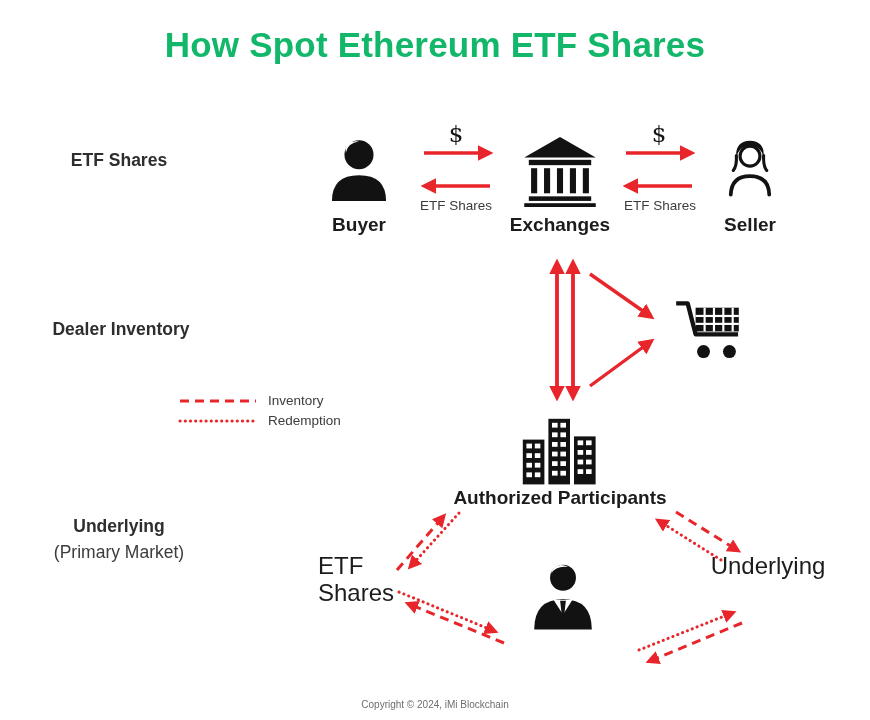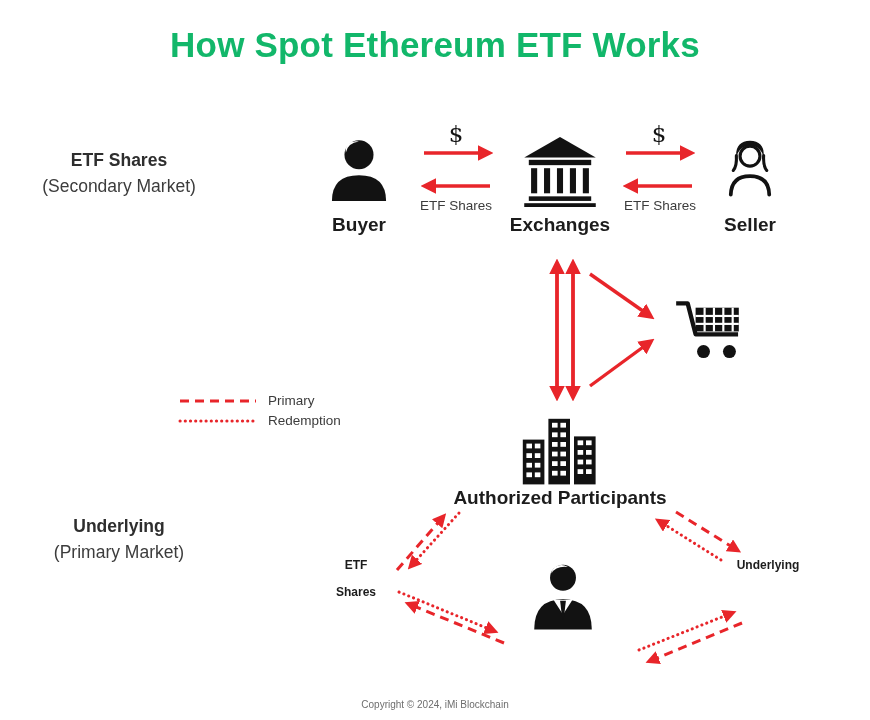--- a/index.html
+++ b/index.html
@@ -5,21 +5,21 @@
   html,body{margin:0;padding:0;background:#fff;}
   .canvas{position:relative;width:870px;height:720px;background:#fff;overflow:hidden;
     font-family:"Liberation Sans","DejaVu Sans",sans-serif;color:var(--text-dark,#1c1c1c);}
   .layer{position:absolute;left:0;top:0;width:870px;height:720px;}
   .abs{position:absolute;transform:translateX(-50%);white-space:nowrap;}
   .absl{position:absolute;white-space:nowrap;}
   .title{font-size:35px;font-weight:800;letter-spacing:.2px;color:var(--title-green,#12b76a);}
   .seclabel{text-align:center;font-size:17.5px;line-height:26px;color:var(--text-mid,#3c3c3c);}
   .seclabel .b{font-weight:700;color:#2e2e2e;}
   .nodelabel{font-size:19px;font-weight:700;color:var(--text-dark,#1c1c1c);text-align:center;}
-  .nodeblock{font-size:12px;font-weight:700;line-height:27px;text-align:center;color:var(--text-dark,#1c1c1c);}
+  .nodeblock{font-size:24px;font-weight:400;line-height:27px;text-align:left;color:var(--text-dark,#1c1c1c);}
   .dollar{font-family:"DejaVu Serif","Liberation Serif",serif;font-size:23px;font-weight:500;color:#141414;}
   .flowlabel{font-size:13.5px;color:var(--text-mid,#3c3c3c);}
   .legendlabel{font-size:13.5px;color:var(--text-mid,#3c3c3c);}
   .footer{font-size:10px;color:var(--text-soft,#6e6e6e);}
   .icon svg{width:100%;height:100%;display:block;}
   .ink{fill:var(--ink,#121212);}
   .paper{fill:#ffffff;}
   .ink-stroke{stroke:var(--ink,#121212);fill:none;}
   #arrows line{stroke:var(--arrow-red,#e8252a);}
   #arrows .solid{stroke-width:3.4;}
@@ -58,25 +58,27 @@
     <line class="dashed" x1="397" y1="570" x2="443" y2="517" marker-end="url(#ah)"></line>
     <line class="dotted" x1="459" y1="513" x2="411" y2="566" marker-end="url(#ah)"></line>
     <line class="dotted" x1="399" y1="592" x2="494" y2="631" marker-end="url(#ah)"></line>
     <line class="dashed" x1="504" y1="643" x2="409" y2="604" marker-end="url(#ah)"></line>
     <line class="dashed" x1="676" y1="512" x2="737" y2="550" marker-end="url(#ah)"></line>
     <line class="dotted" x1="721" y1="560" x2="659" y2="521" marker-end="url(#ah)"></line>
     <line class="dotted" x1="639" y1="650" x2="732" y2="613" marker-end="url(#ah)"></line>
     <line class="dashed" x1="742" y1="623" x2="650" y2="661" marker-end="url(#ah)"></line>
   </svg>
 
-  <div class="abs title" style="left:435px;top:25px">How Spot Ethereum ETF Works</div>
+  <div class="abs title" style="left:435px;top:25px">How Spot Ethereum ETF Shares</div>
 
   <div class="abs seclabel" style="left:119px;top:147px">
     <div class="b">ETF Shares</div>
-    <div>(Secondary Market)</div>
+  </div>
+  <div class="abs seclabel" style="left:121px;top:316px">
+    <div class="b">Dealer Inventory</div>
   </div>
   <div class="abs seclabel" style="left:119px;top:513px">
     <div class="b">Underlying</div>
     <div>(Primary Market)</div>
   </div>
 
   <div class="abs icon" style="left:359px;top:131px;width:66px;height:78px">
     <svg viewBox="0 0 100 100">
       <circle class="ink" cx="50" cy="27" r="22"></circle>
       <path class="paper" d="M30 24 Q33 9 50 7 Q40 5 33 11 Q29 16 30 24 Z"></path>
@@ -125,21 +127,21 @@
       <rect class="paper" x="54" y="15" width="3" height="33"></rect>
       <rect class="paper" x="67" y="15" width="3" height="33"></rect>
       <rect class="paper" x="80" y="15" width="3" height="33"></rect>
       <rect class="paper" x="30" y="25" width="60" height="3"></rect>
       <rect class="paper" x="30" y="36" width="60" height="3"></rect>
       <circle class="ink" cx="41" cy="76" r="9"></circle>
       <circle class="ink" cx="77" cy="76" r="9"></circle>
     </svg>
   </div>
 
-  <div class="absl legendlabel" style="left:268px;top:393px">Primary</div>
+  <div class="absl legendlabel" style="left:268px;top:393px">Inventory</div>
   <div class="absl legendlabel" style="left:268px;top:413px">Redemption</div>
 
   <div class="abs icon" style="left:562px;top:414px;width:88px;height:72px">
     <svg viewBox="0 0 110 90">
       <rect class="ink" x="6" y="32" width="27" height="56"></rect>
       <rect class="paper" x="10.5" y="37" width="7" height="6"></rect>
         <rect class="paper" x="21" y="37" width="7" height="6"></rect>
       <rect class="paper" x="10.5" y="49" width="7" height="6"></rect>
         <rect class="paper" x="21" y="49" width="7" height="6"></rect>
       <rect class="paper" x="10.5" y="61" width="7" height="6"></rect>

